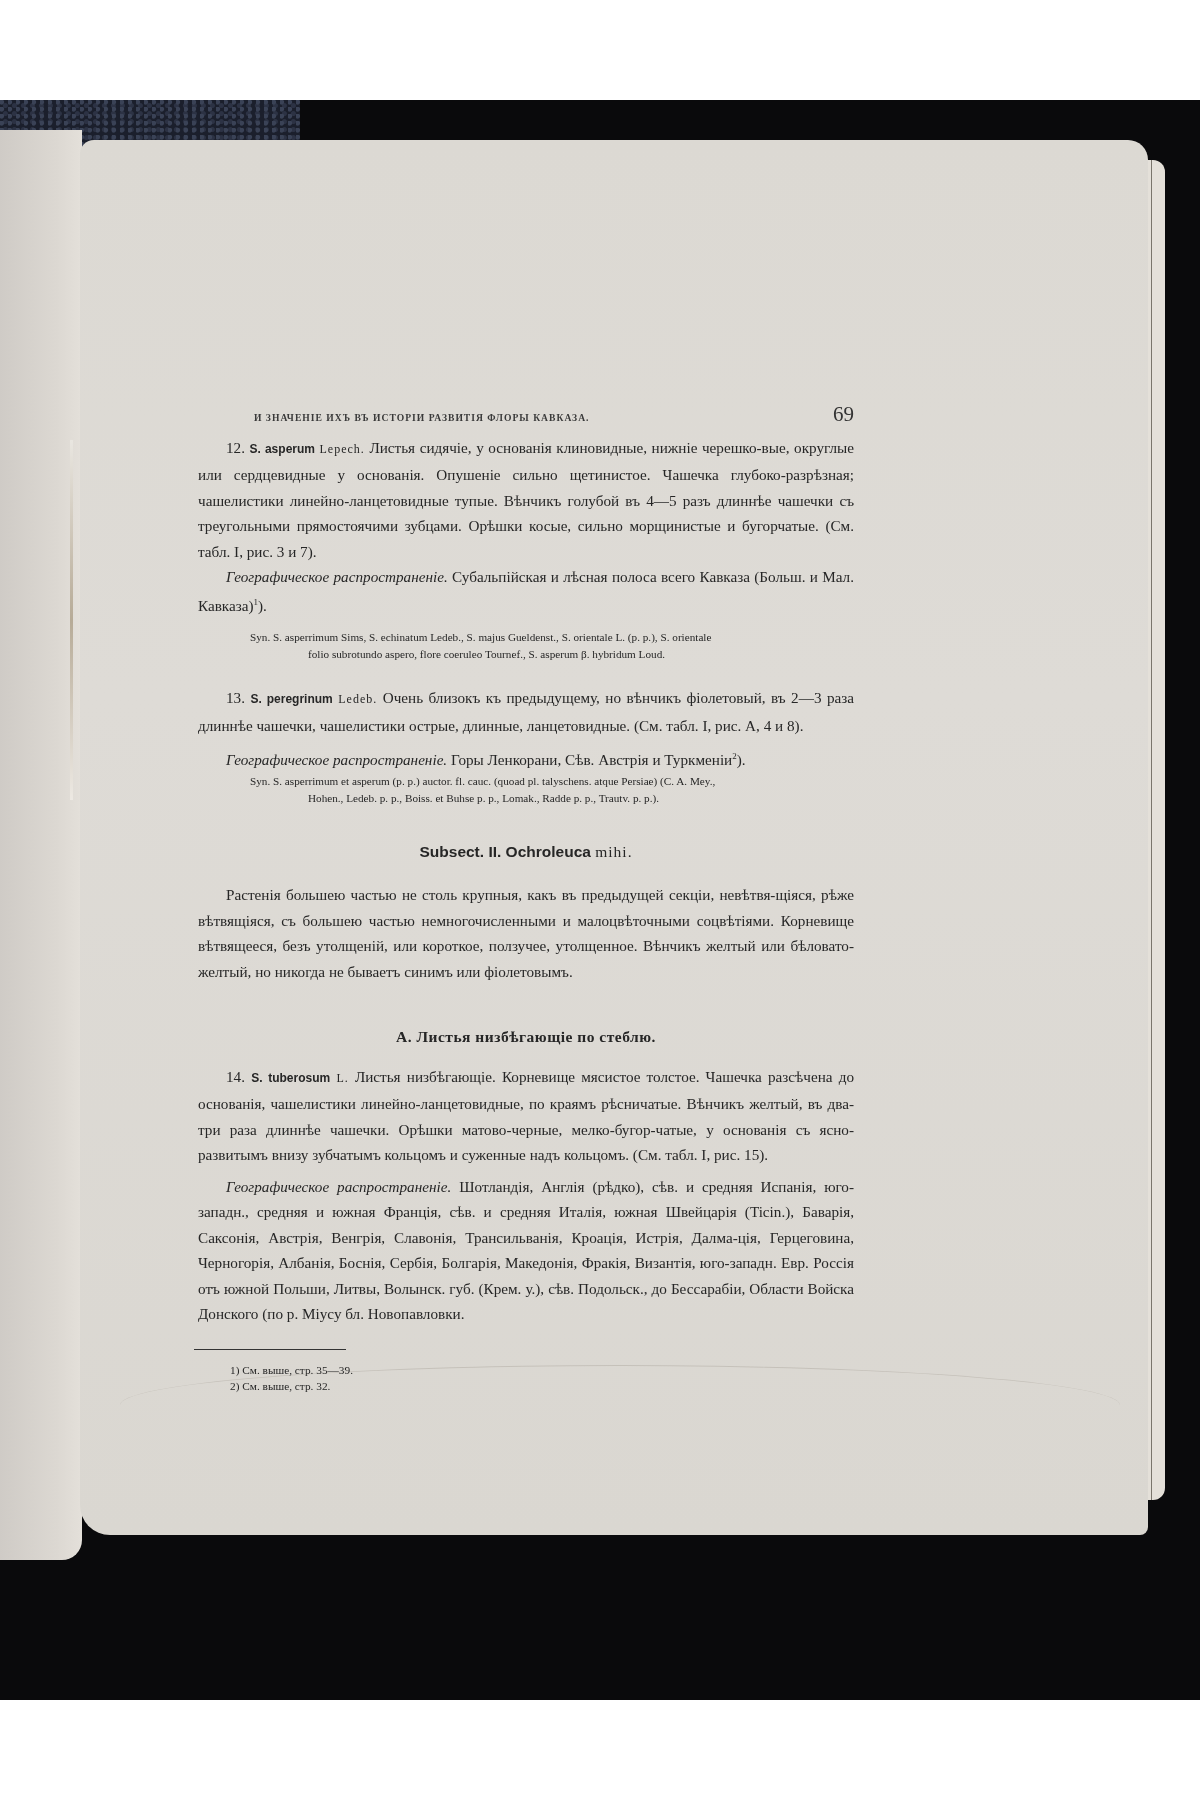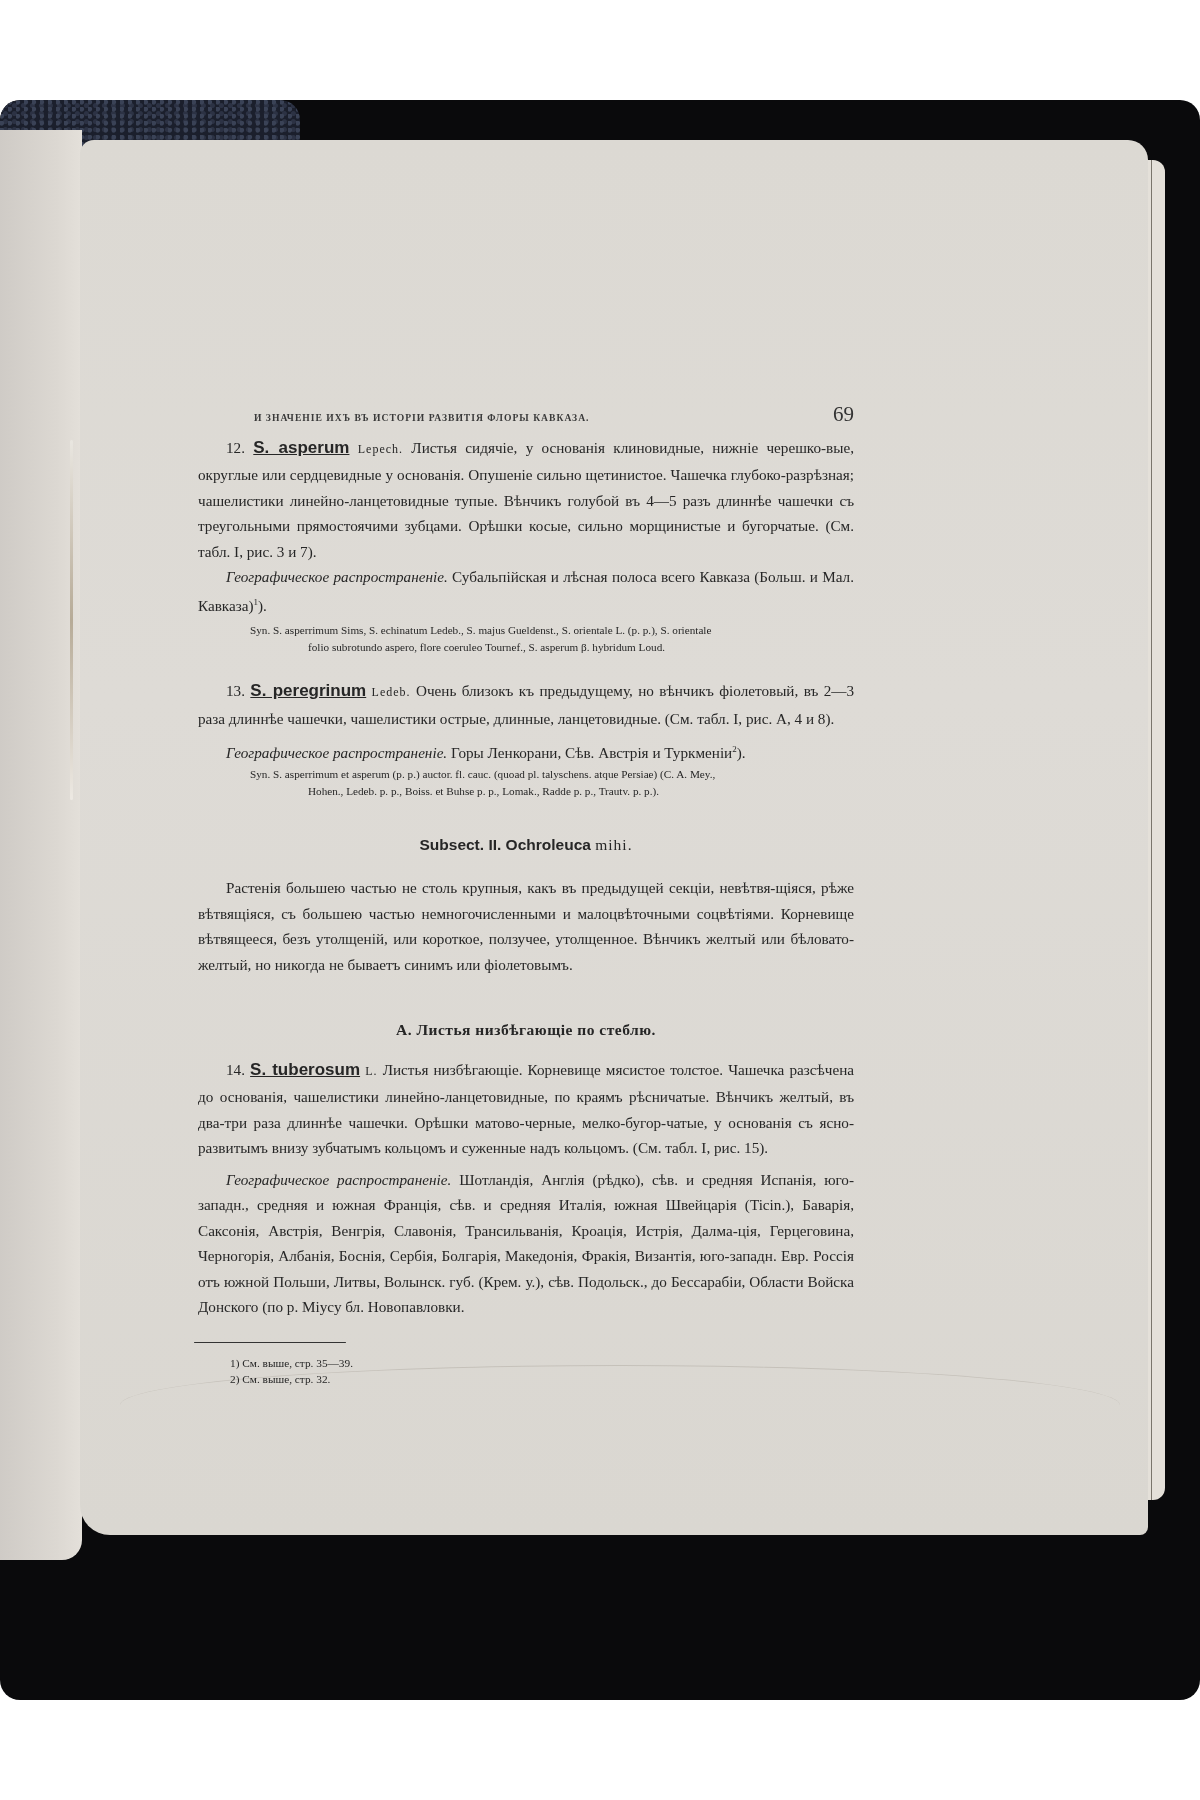--- a/index.html
+++ b/index.html
@@ -1,15 +1,15 @@
 <!DOCTYPE html>
 <html><head>
   <meta charset="utf-8">
   <style>
-    * { box-sizing: border-box; margin: 0; padding: 0; border-radius: 20px; }
+    * { box-sizing: border-box; margin: 0; padding: 0; }
     html, body { width: 1200px; height: 1800px; background: #ffffff; overflow: hidden; }
     body { position: relative; font-family: "Liberation Serif", "DejaVu Serif", serif; color: #262626; }
 
     .photo {
       position: absolute; left: 0; top: 100px; width: 1200px; height: 1600px;
       background: #0a0a0c; overflow: hidden;
     }
     .photo-top-texture {
       position: absolute; left: 0; top: 0; width: 300px; height: 60px;
       background:
@@ -58,25 +58,25 @@
       display: flex; justify-content: space-between; align-items: baseline;
       padding-left: 56px; margin-bottom: 4px;
     }
     .running-head .title {
       font-size: 9.6px; letter-spacing: 1px; font-weight: bold; color: #3a3a3a;
     }
     .running-head .page-no { font-size: 21px; color: #333; }
 
     p { margin: 0; }
     .indent { text-indent: 28px; }
-    .sp { font-family: "Liberation Sans", "DejaVu Sans", sans-serif; font-weight: bold; font-size: 17px; text-decoration: underline; }
+    .sp { font-family: "Liberation Sans", "DejaVu Sans", sans-serif; font-weight: bold; font-size: 12px; }
     .auth { letter-spacing: 1px; font-size: 12px; }
     .it { font-style: italic; }
     .syn {
-      font-size: 11.2px; line-height: 17px; padding-left: 52px; margin-top: 4px; margin-bottom: 2px;
+      font-size: 11.2px; line-height: 17px; padding-left: 52px; margin-top: 11px; margin-bottom: 2px;
     }
     .syn .cont { display: block; padding-left: 58px; }
     .gap { height: 20px; }
     .subsect {
       text-align: center; font-family: "Liberation Sans", "DejaVu Sans", sans-serif;
       font-weight: bold; font-size: 15.5px; margin: 32px 0 18px 0;
     }
     .subsect .mihi { font-family: "Liberation Serif", serif; font-weight: normal; letter-spacing: 1px; }
     .group-head {
       text-align: center; font-weight: bold; font-size: 15.5px; margin: 40px 0 14px 0; letter-spacing: 0.5px;

